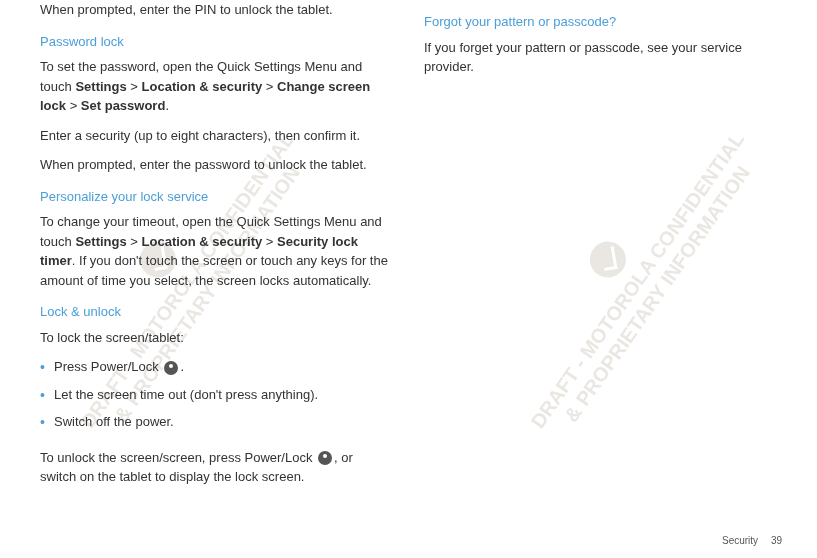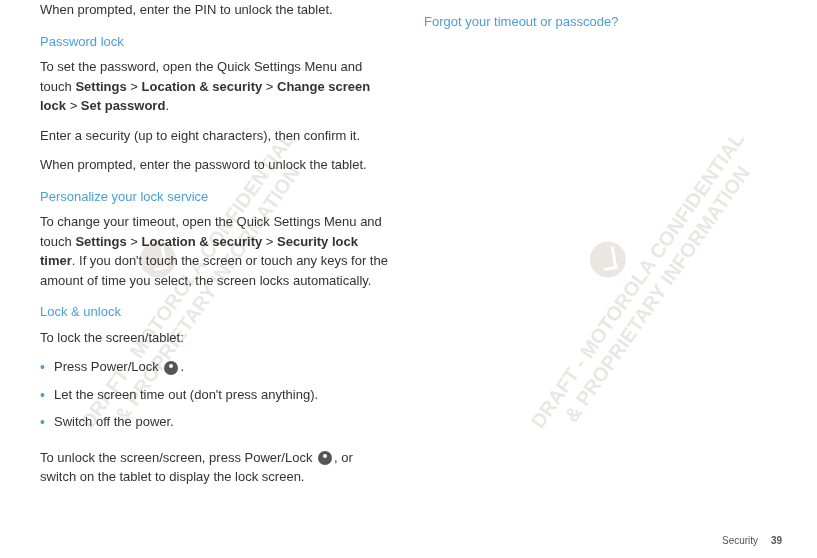--- a/index.html
+++ b/index.html
@@ -107,21 +107,21 @@
       border-right: none;
       transform: rotate(-45deg);
     }
     .footer {
       position: absolute;
       bottom: 10px;
       right: 35px;
       font-size: 10px;
       color: #555;
     }
-    .footer .pg { font-weight: bold; margin-left: 10px; }
+    .footer .pg { font-weight: normal; margin-left: 10px; }
   </style>
 </head>
 <body>
 
 <div class="watermark wm-left">
   <span class="wm-badge"></span>
   <span>DRAFT - MOTOROLA CONFIDENTIAL</span><br>
   <span>&amp; PROPRIETARY INFORMATION</span>
 </div>
 <div class="watermark wm-right">
@@ -154,20 +154,21 @@
       </li>
       <li>Let the screen time out (don't press anything).</li>
       <li>Switch off the power.</li>
     </ul>
     <p>
       <span>To unlock the screen/screen, press Power/Lock </span><span class="lock-icon"></span><span>, or switch on the tablet to display the lock screen.</span>
     </p>
   </div>
 
   <div class="col col-right">
-    <div class="heading-blue">Forgot your timeout or passcode?</div>
+    <div class="heading-blue">Forgot your pattern or passcode?</div>
+    <p>If you forget your pattern or passcode, see your service provider.</p>
   </div>
 </div>
 
 <div class="footer">
   <span>Security</span>
   <span class="pg">39</span>
 </div>
 
 </body></html>

